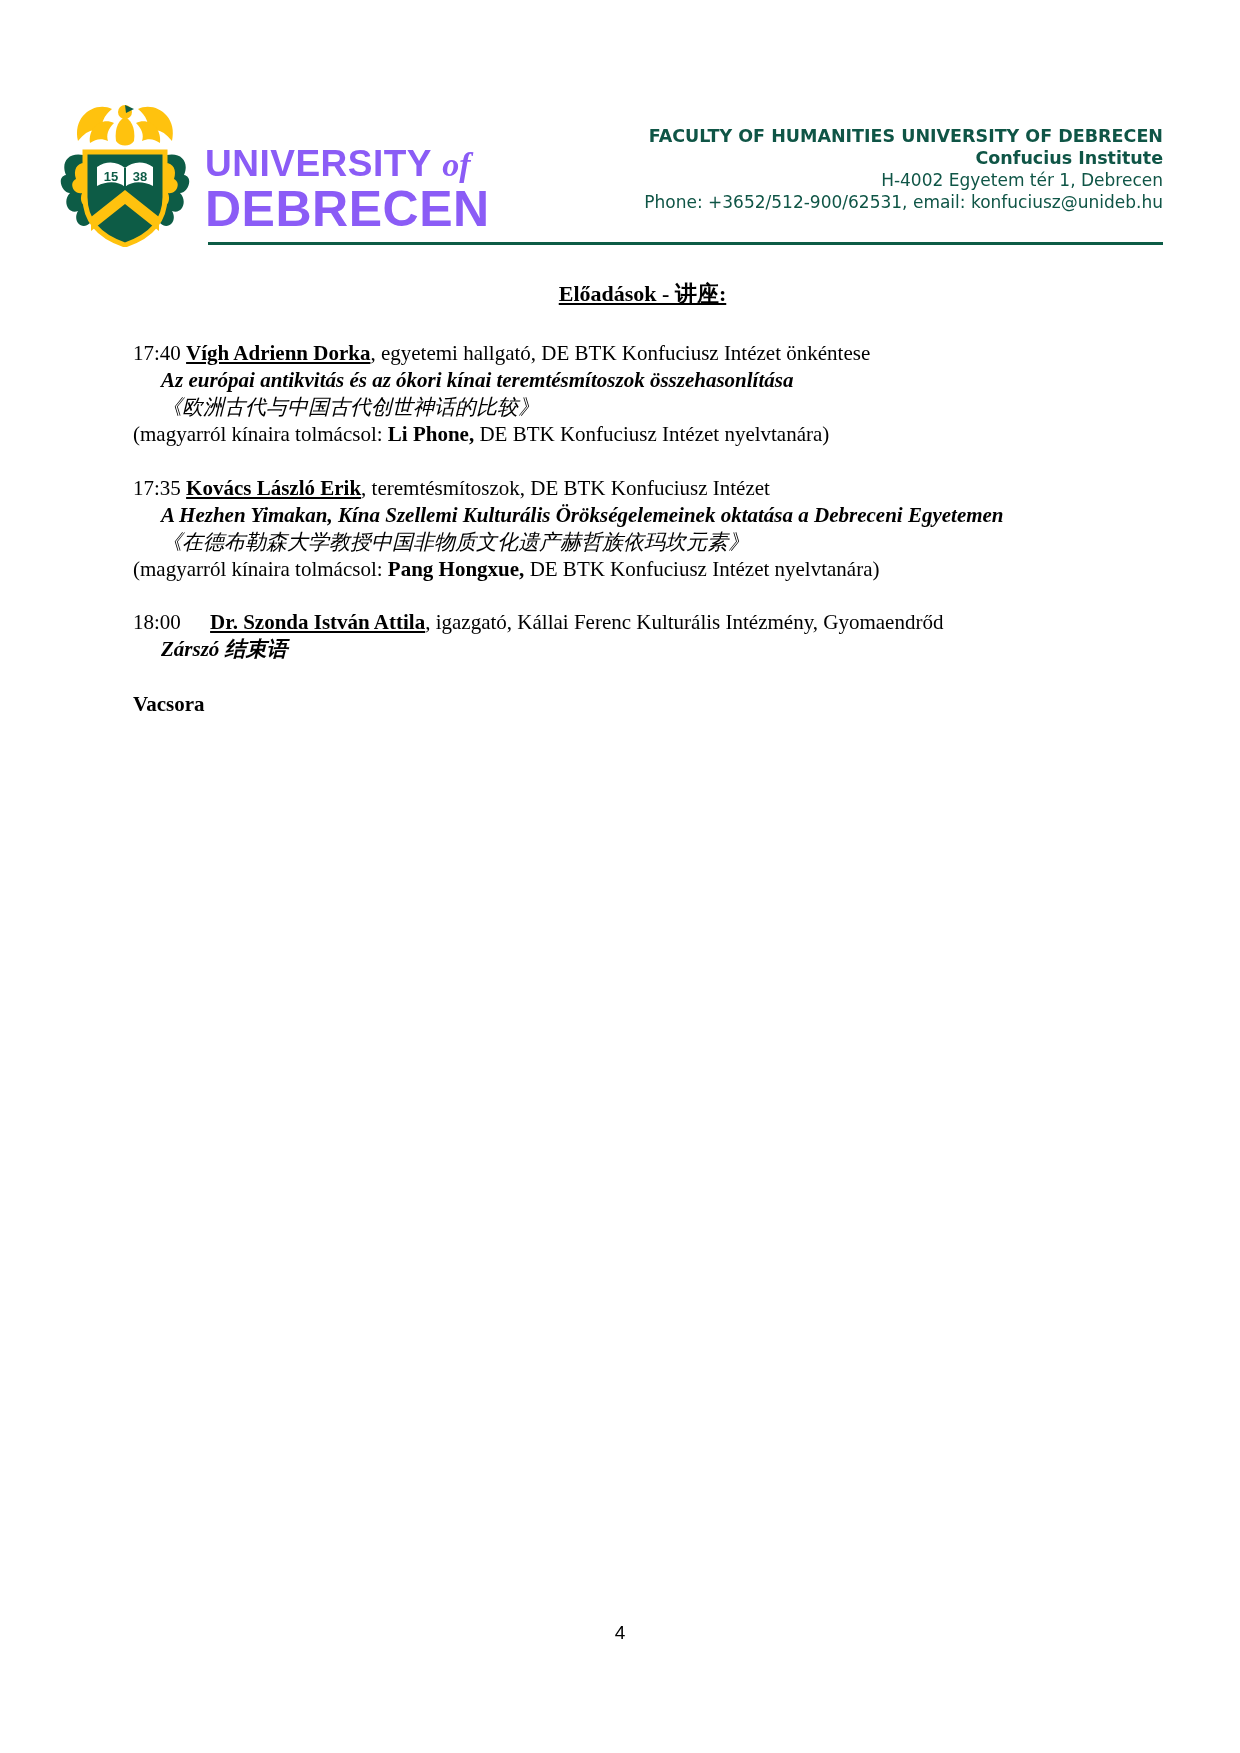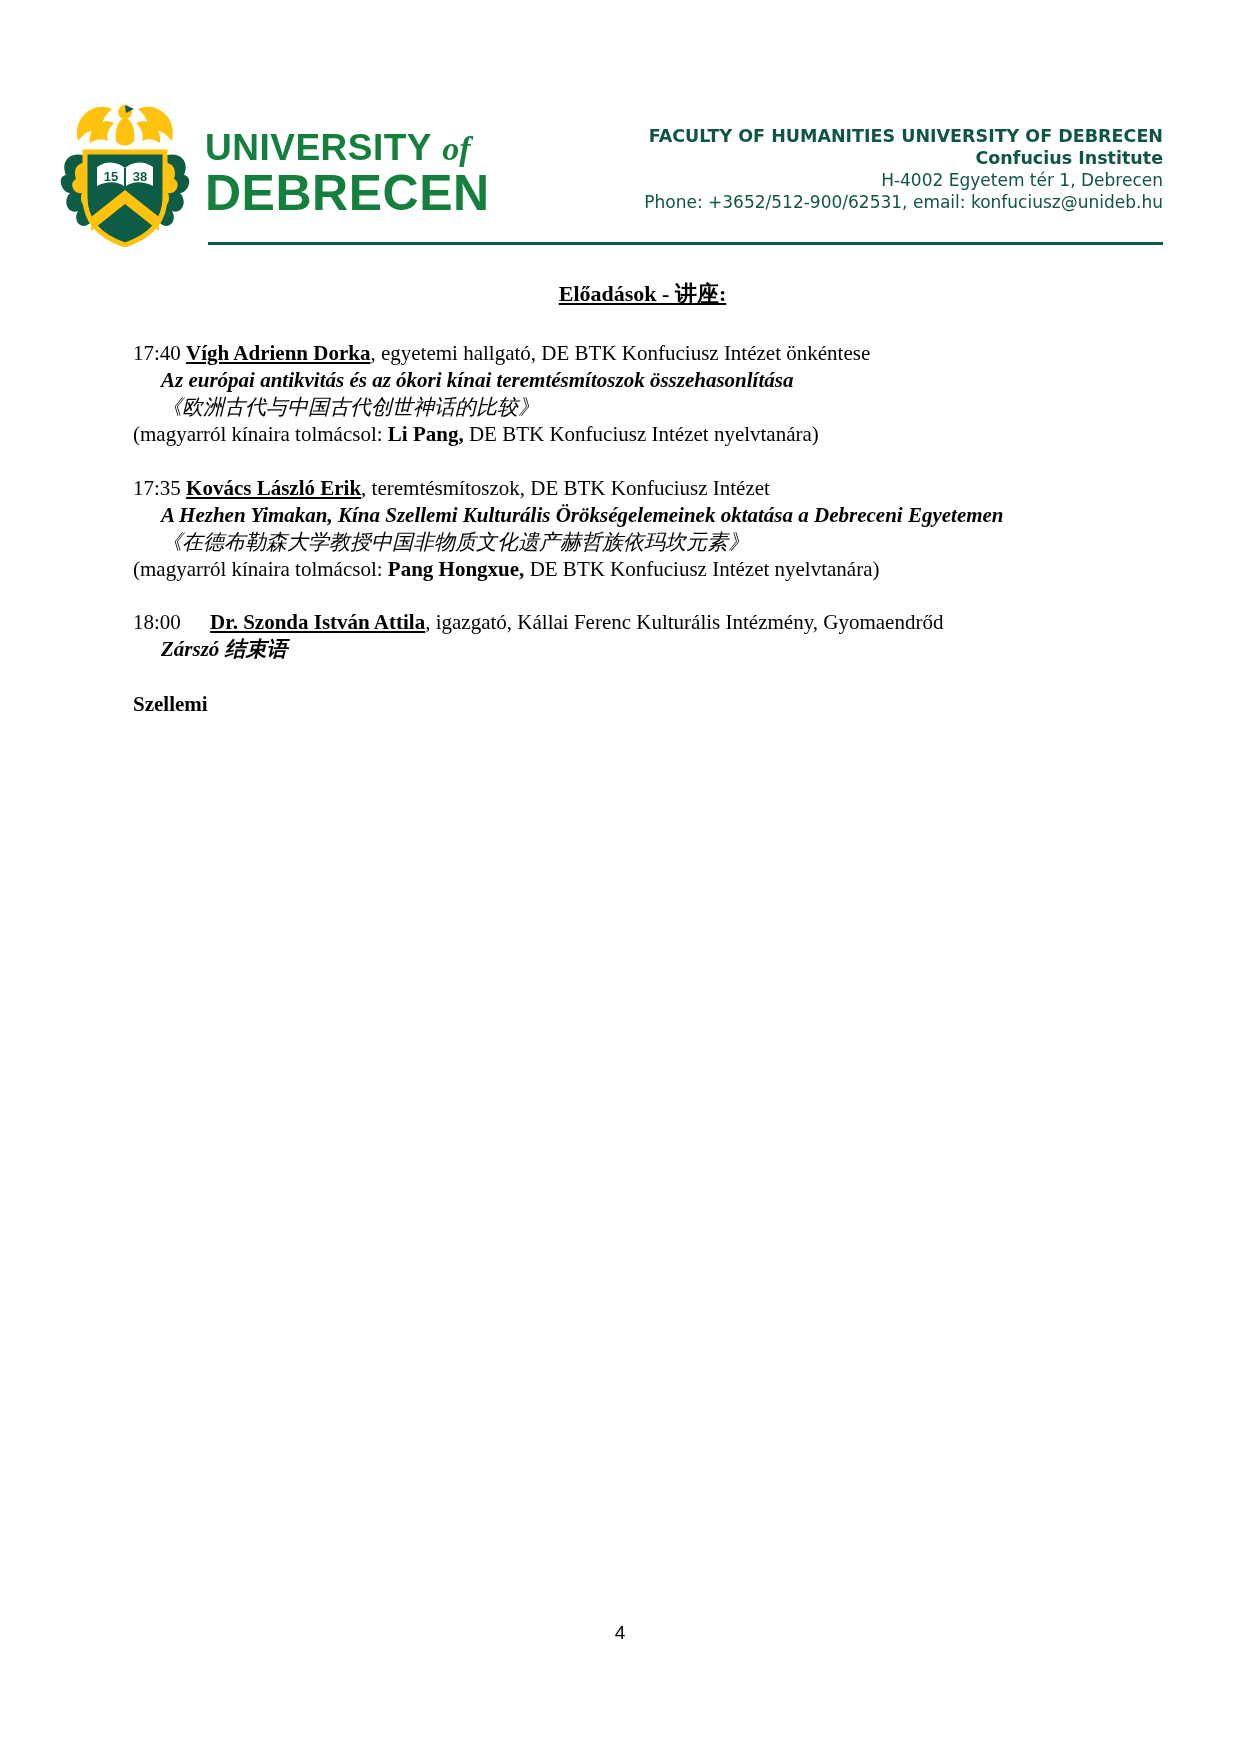--- a/index.html
+++ b/index.html
@@ -11,21 +11,21 @@
     margin: 0 auto;
     background: #ffffff;
     font-family: "Liberation Serif", serif;
     color: #000;
     overflow: hidden;
   }
 
   
   .header { position: absolute; top: 85px; left: 60px; right: 77px; height: 155px; }
   .crest { position: absolute; left: 0; top: 12px; }
-  .wordmark { position: absolute; left: 145px; top: 44px; color: #15803d; }
+  .wordmark { position: absolute; left: 145px; top: 60px; color: #8b5cf6; }
   .wm1 { font-family: "Liberation Sans", sans-serif; font-weight: bold; font-size: 37px; line-height: 1.0; letter-spacing: 0.5px; white-space: nowrap; }
   .wm1 .wm-of { font-family: "Liberation Serif", serif; font-style: italic; font-weight: 600; font-size: 34px; letter-spacing: 0; }
   .wm2 { font-family: "Liberation Sans", sans-serif; font-weight: bold; font-size: 50px; line-height: 1.0; margin-top: 2px; letter-spacing: 0.5px; white-space: nowrap; }
 
   .header-right {
     position: absolute; right: 0; top: 40px;
     text-align: right;
     font-family: "DejaVu Sans", sans-serif;
     color: #0f5546;
     font-size: 17px;
@@ -122,33 +122,33 @@
 
   <div class="rule"></div>
 
   <main class="content">
     <h1 class="section-title">Előadások - 讲座:</h1>
 
     <section class="block block-1">
       <p><span class="time">17:40</span> <span class="speaker">Vígh Adrienn Dorka</span><span>, egyetemi hallgató, DE BTK Konfuciusz Intézet önkéntese</span></p>
       <p class="talk-hu">Az európai antikvitás és az ókori kínai teremtésmítoszok összehasonlítása</p>
       <p class="talk-zh">《欧洲古代与中国古代创世神话的比较》</p>
-      <p class="interp"><span>(magyarról kínaira tolmácsol: </span><span class="b">Li Pang,</span><span> DE BTK Konfuciusz Intézet nyelvtanára)</span></p>
+      <p class="interp"><span>(magyarról kínaira tolmácsol: </span><span class="b">Li Phone,</span><span> DE BTK Konfuciusz Intézet nyelvtanára)</span></p>
     </section>
 
     <section class="block block-2">
       <p><span class="time">17:35</span> <span class="speaker">Kovács László Erik</span><span>, teremtésmítoszok, DE BTK Konfuciusz Intézet</span></p>
       <p class="talk-hu">A Hezhen Yimakan, Kína Szellemi Kulturális Örökségelemeinek oktatása a Debreceni Egyetemen</p>
       <p class="talk-zh">《在德布勒森大学教授中国非物质文化遗产赫哲族依玛坎元素》</p>
       <p class="interp"><span>(magyarról kínaira tolmácsol: </span><span class="b">Pang Hongxue,</span><span> DE BTK Konfuciusz Intézet nyelvtanára)</span></p>
     </section>
 
     <section class="block block-3">
       <p><span class="time time-wide">18:00</span> <span class="speaker">Dr. Szonda István Attila</span><span>, igazgató, Kállai Ferenc Kulturális Intézmény, Gyomaendrőd</span></p>
       <p class="talk-hu">Zárszó 结束语</p>
     </section>
 
-    <p class="closing">Szellemi</p>
+    <p class="closing">Vacsora</p>
   </main>
 
   <div class="pagenum">4</div>
 
 </div>
 
 </body></html>

